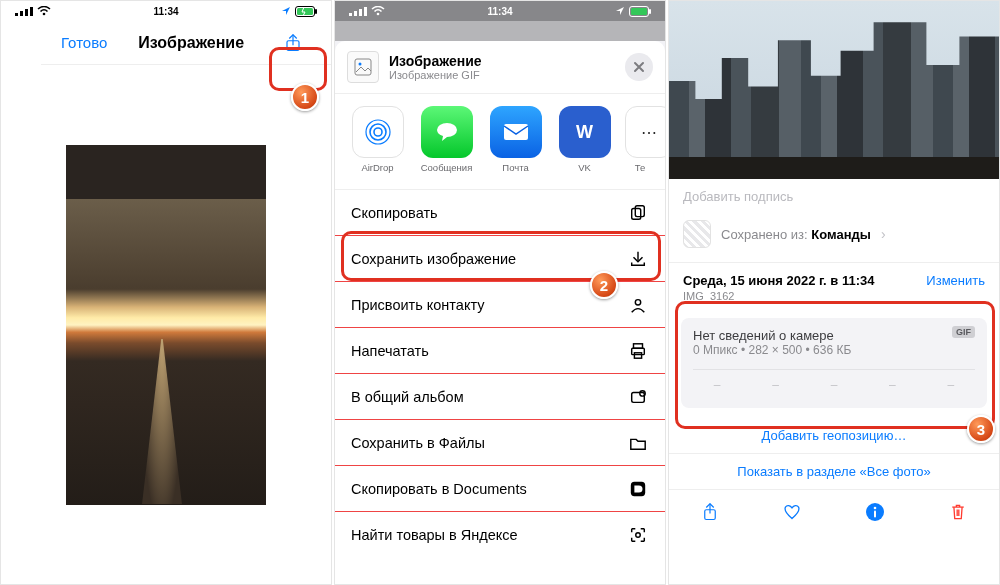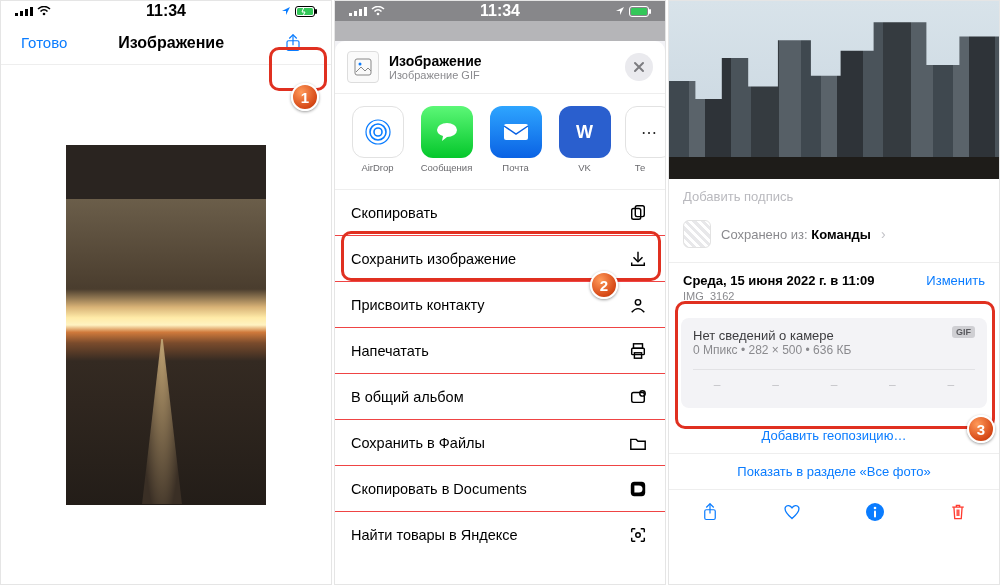--- a/index.html
+++ b/index.html
@@ -16,30 +16,30 @@
     border: 1px solid #e5e5e5;
     overflow: hidden;
     position: relative;
     display:flex; flex-direction:column;
     background:#fff;
   }
   .status-bar {
     height: 20px;
     display:flex; justify-content:space-between; align-items:center;
     padding:0 14px;
-    font-size:16px; font-weight:600;
+    font-size:10px; font-weight:600;
     color:#000;
   }
   .status-left, .status-right { display:flex; align-items:center; gap:4px; }
   .status-right svg { display:block; }
 
   
   .s1-top {
     height:44px; display:flex; align-items:center; justify-content:space-between;
-    padding:0 20px; border-bottom:1px solid #eee;
+    padding:0 20px; border-bottom:1px solid #eee;margin-left:40px;
   }
   .s1-done { color:#0a7cff; font-size:15px; font-weight:400; }
   .s1-title { font-size:16px; font-weight:600; }
   .s1-share {
     width:36px; height:36px; display:flex; align-items:center; justify-content:center;
   }
   .s1-image-wrap {
     flex:1; display:flex; align-items:center; justify-content:center;
     padding:40px 20px;
   }
@@ -441,21 +441,21 @@
     <div class="app-ph"></div>
     <span>
       <span>Сохранено из: </span><b>Команды</b>
     </span>
     <span class="chev">›</span>
   </div>
 
   <div class="divider"></div>
 
   <div class="date-row">
-    <span>Среда, 15 июня 2022 г. в 11:09</span>
+    <span>Среда, 15 июня 2022 г. в 11:34</span>
     <span class="edit-link">Изменить</span>
   </div>
   <div class="fname">IMG_3162</div>
 
   <div class="info-card">
     <div class="h">Нет сведений о камере</div>
     <div class="gif-badge">GIF</div>
     <div>0 Мпикс  •  282 × 500  •  636 КБ</div>
     <div class="dash-row">
       <span>–</span>

